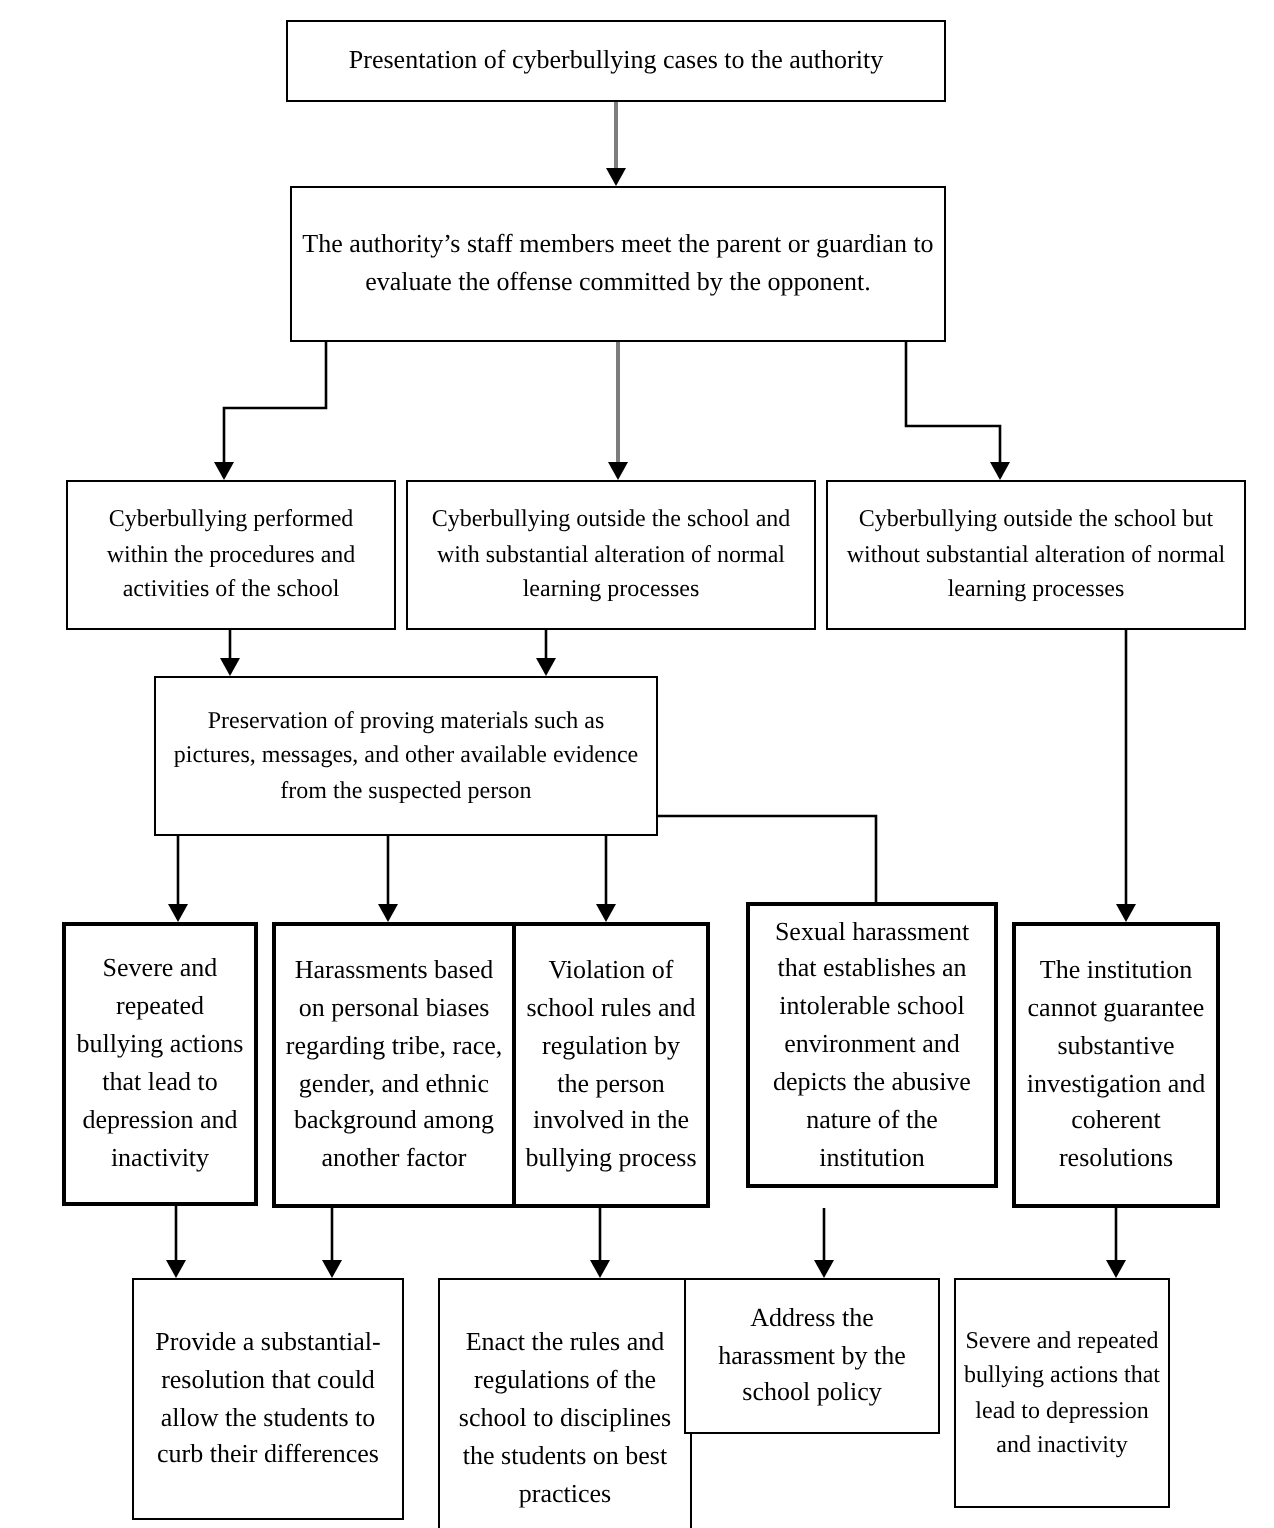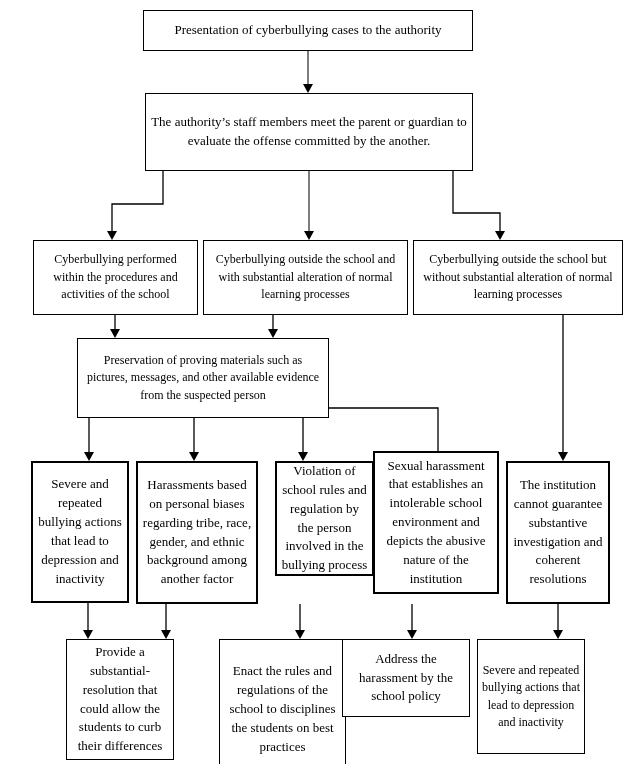--- a/index.html
+++ b/index.html
@@ -104,32 +104,32 @@
     </g>
 
     <g>
       <line x1="558" y1="604" x2="558" y2="631" stroke="#000" stroke-width="1.3"></line>
       <polygon points="553,630 563,630 558,639" fill="#000"></polygon>
     </g>
   </svg>
 
   <div class="node" style="left:143px;top:10px;width:330px;height:41px">Presentation of cyberbullying cases to the authority</div>
 
-  <div class="node" style="left:145px;top:93px;width:328px;height:78px">The authority’s staff members meet the parent or guardian to evaluate the offense committed by the another.</div>
+  <div class="node" style="left:145px;top:93px;width:328px;height:78px">The authority’s staff members meet the parent or guardian to evaluate the offense committed by the opponent.</div>
 
   <div class="node b15 f125" style="left:33px;top:240px;width:165px;height:75px">Cyberbullying performed within the procedures and activities of the school</div>
   <div class="node b15 f125" style="left:203px;top:240px;width:205px;height:75px">Cyberbullying outside the school and with substantial alteration of normal learning processes</div>
   <div class="node b15 f125" style="left:413px;top:240px;width:210px;height:75px">Cyberbullying outside the school but without substantial alteration of normal learning processes</div>
 
   <div class="node b15 f125" style="left:77px;top:338px;width:252px;height:80px">Preservation of proving materials such as pictures, messages, and other available evidence from the suspected person</div>
 
   <div class="node b2" style="left:31px;top:461px;width:98px;height:142px">Severe and repeated bullying actions that lead to depression and inactivity</div>
   <div class="node b2" style="left:136px;top:461px;width:122px;height:143px">Harassments based on personal biases regarding tribe, race, gender, and ethnic background among another factor</div>
-  <div class="node b2" style="left:275px;top:461px;width:99px;height:115px">Violation of school rules and regulation by the person involved in the bullying process</div>
+  <div class="node b2" style="left:256px;top:461px;width:99px;height:143px">Violation of school rules and regulation by the person involved in the bullying process</div>
   <div class="node b2" style="left:373px;top:451px;width:126px;height:143px">Sexual harassment that establishes an intolerable school environment and depicts the abusive nature of the institution</div>
   <div class="node b2" style="left:506px;top:461px;width:104px;height:143px">The institution cannot guarantee substantive investigation and coherent resolutions</div>
 
-  <div class="node b15" style="left:66px;top:639px;width:108px;height:121px">Provide a substantial-resolution that could allow the students to curb their differences</div>
+  <div class="node b15" style="left:66px;top:639px;width:136px;height:121px">Provide a substantial-resolution that could allow the students to curb their differences</div>
   <div class="node b15" style="left:219px;top:639px;width:127px;height:141px">Enact the rules and regulations of the school to disciplines the students on best practices</div>
   <div class="node b15" style="left:342px;top:639px;width:128px;height:78px">Address the harassment by the school policy</div>
   <div class="node b15 f125 tight" style="left:477px;top:639px;width:108px;height:115px">Severe and repeated bullying actions that lead to depression and inactivity</div>
 
 </div>
 
 </body></html>

